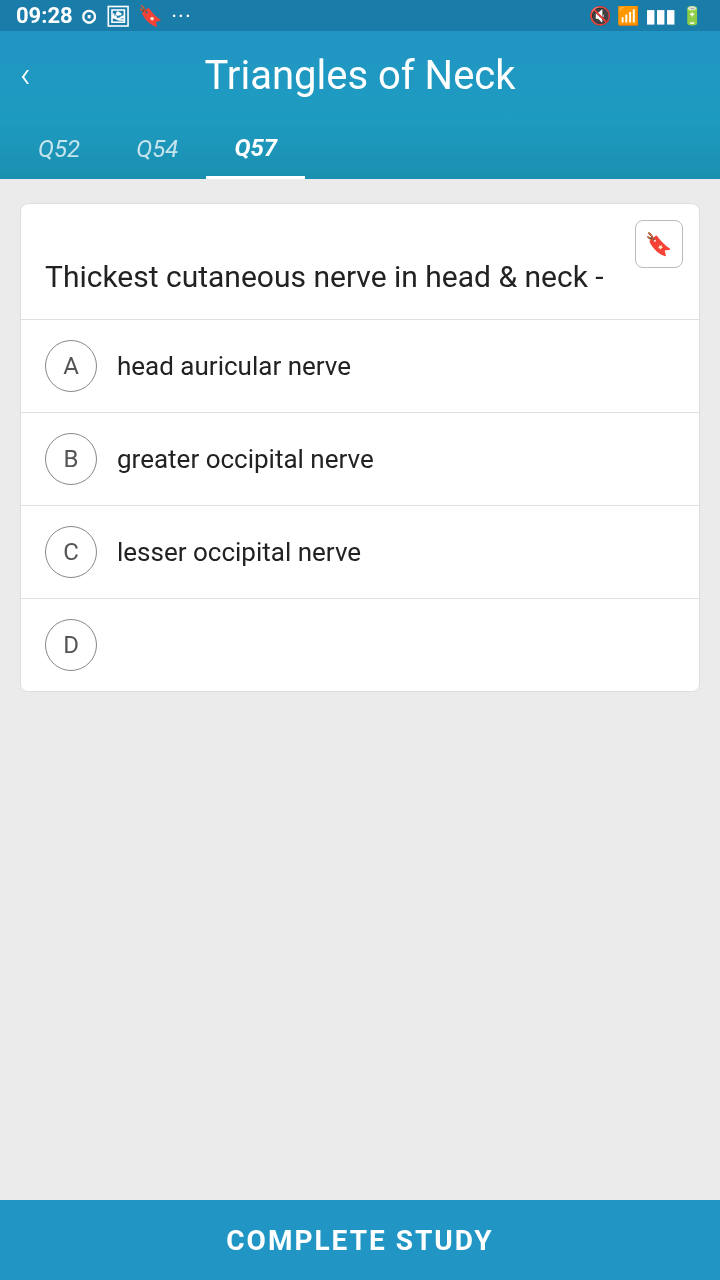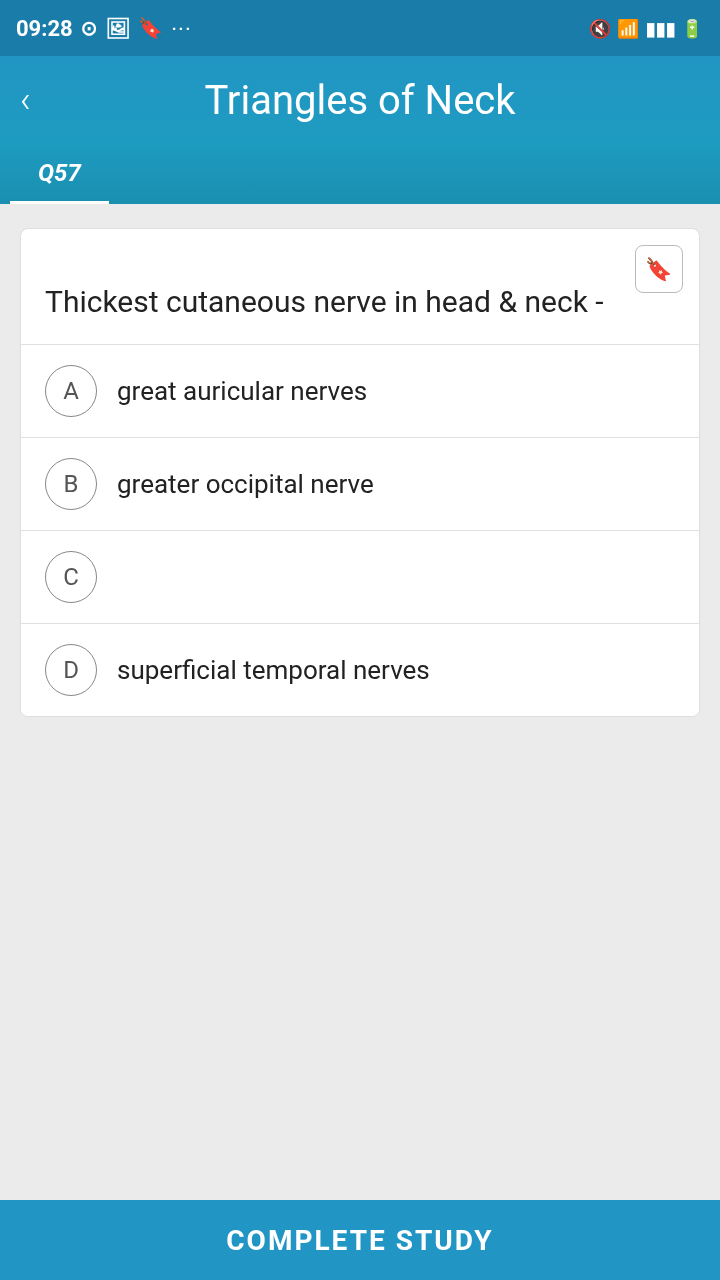--- a/index.html
+++ b/index.html
@@ -9,21 +9,21 @@
       min-height: 1280px;
       font-family: 'Roboto', Arial, sans-serif;
       background: #f0f0f0;
       display: flex;
       flex-direction: column;
     }
 
     
     .status-bar {
       background: #1a7ca8;
-      height: 56px;
+      height: 31px;
       display: flex;
       align-items: center;
       justify-content: space-between;
       padding: 0 16px;
       color: white;
       font-size: 22px;
       font-weight: bold;
     }
     .status-bar-left {
       display: flex;
@@ -202,58 +202,60 @@
     <span style="font-size:18px;">🔋</span>
   </div>
 </div>
 
 <div class="header">
   <div class="back-btn">‹</div>
   <h1 class="header-title">Triangles of Neck</h1>
 </div>
 
 <div class="tab-bar">
+  <div class="tab-item">Q52</div>
+  <div class="tab-item">Q54</div>
   <div class="tab-item active">Q57</div>
 </div>
 
 <div class="main-content">
   <div class="question-card">
 
     <div class="question-header">
       <div class="bookmark-btn">
         <span class="bookmark-icon">🔖</span>
       </div>
       <p class="question-text">Thickest cutaneous nerve in head &amp; neck -</p>
     </div>
 
     <div class="option-row">
       <div class="option-circle">
         <span>A</span>
       </div>
-      <span class="option-text">great auricular nerves</span>
+      <span class="option-text">head auricular nerve</span>
     </div>
 
     <div class="option-row">
       <div class="option-circle">
         <span>B</span>
       </div>
       <span class="option-text">greater occipital nerve</span>
     </div>
 
     <div class="option-row">
       <div class="option-circle">
         <span>C</span>
       </div>
+      <span class="option-text">lesser occipital nerve</span>
     </div>
 
     <div class="option-row">
       <div class="option-circle">
         <span>D</span>
       </div>
-      <span class="option-text">superficial temporal nerves</span>
     </div>
 
   </div>
 </div>
 
 <div class="bottom-bar">
   <span class="bottom-bar-text">COMPLETE STUDY</span>
 </div>
 
 </body></html>

